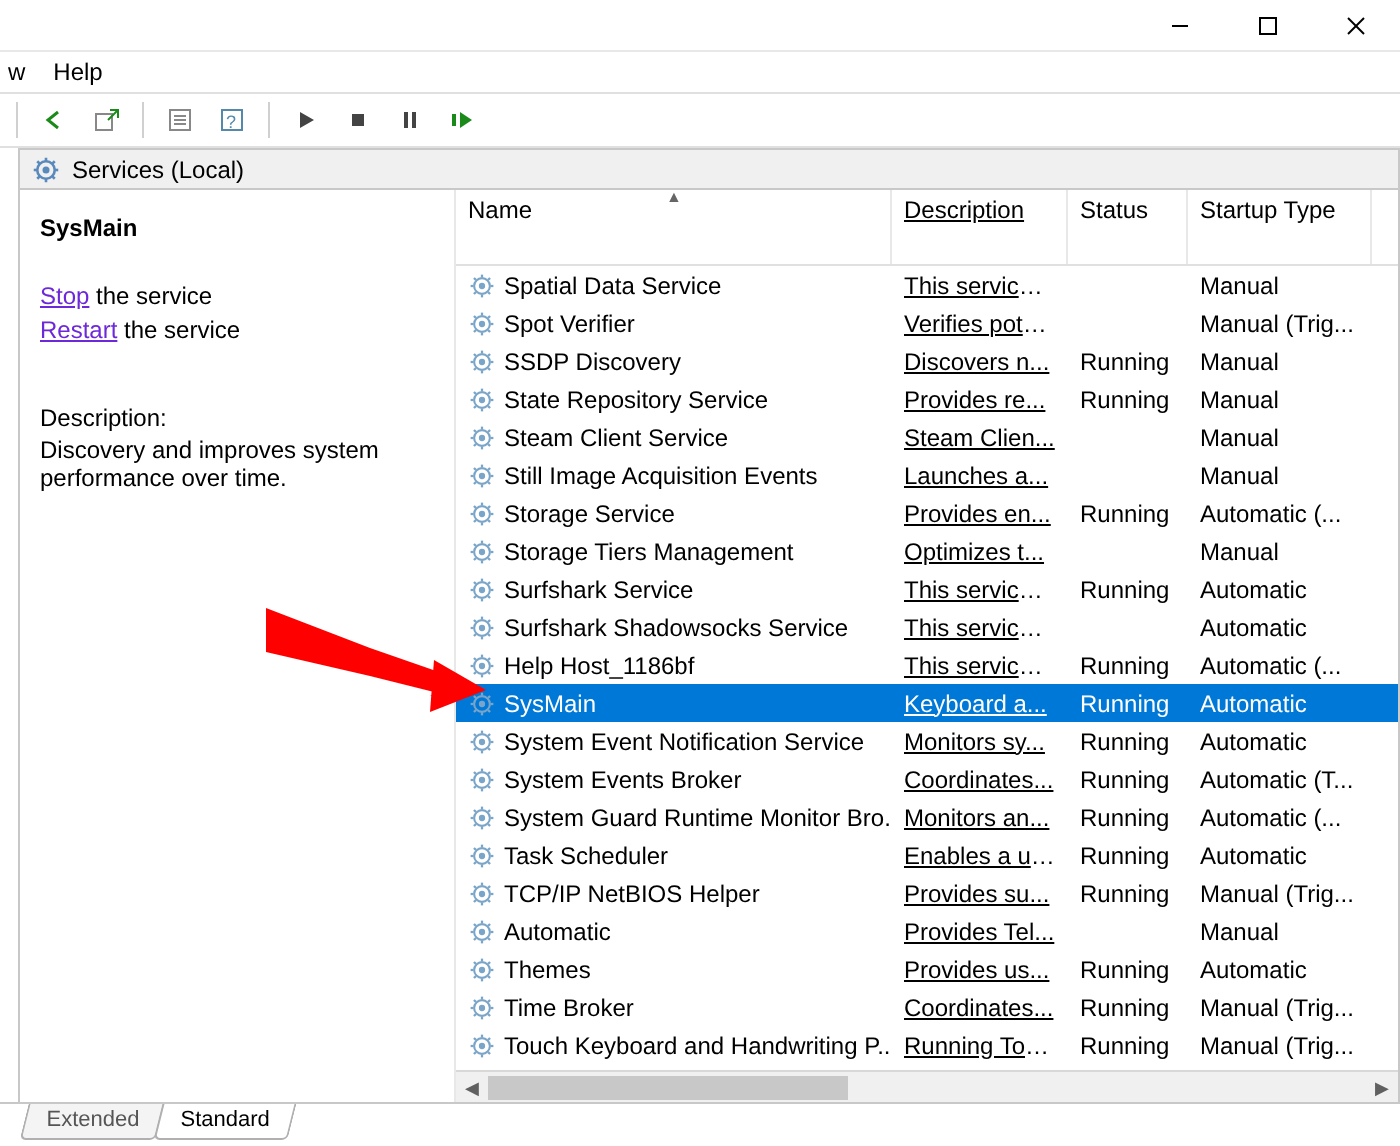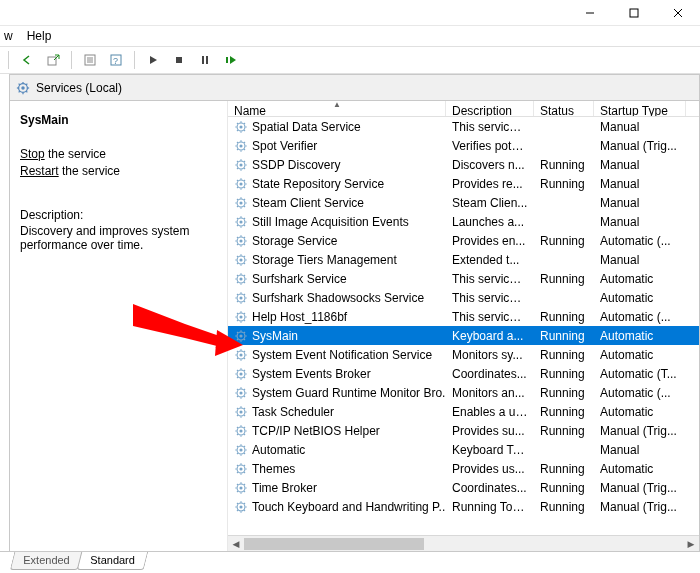--- a/index.html
+++ b/index.html
@@ -62,21 +62,21 @@
     width: 10px;
     border-right: 1px solid #c8c8c8;
     background: #fff;
   }
   .right-pane {
     flex: 1;
     display: flex;
     flex-direction: column;
   }
   .header-bar {
-    height: 27px;
+    height: 40px;
     background: #f0f0f0;
     border: 1px solid #c8c8c8;
     border-left: none;
     display: flex;
     align-items: center;
     padding-left: 6px;
     gap: 6px;
   }
   .details-row {
     flex: 1;
@@ -87,33 +87,33 @@
     width: 218px;
     padding: 12px 10px;
     border-right: 1px solid #e8e8e8;
   }
   .detail-title {
     font-weight: bold;
     margin-bottom: 20px;
     font-size: 12px;
   }
   .detail-pane a {
-    color: #000000;
+    color: #6d28d9;
     text-decoration: underline;
   }
   .action-line { margin-bottom: 3px; }
   .desc-label { margin-top: 30px; margin-bottom: 2px; }
   .list-pane {
     flex: 1;
     position: relative;
     overflow: hidden;
   }
   .col-headers {
     display: flex;
-    height: 16px;
+    height: 38px;
     background: #fff;
     border-bottom: 1px solid #e0e0e0;
   }
   .col-headers .ch {
     padding: 3px 6px;
     border-right: 1px solid #e8e8e8;
     font-size: 12px;
     overflow: hidden;
     white-space: nowrap;
   }
@@ -137,21 +137,21 @@
     text-overflow: ellipsis;
     white-space: nowrap;
     font-size: 12px;
   }
   .cell.name-cell {
     display: flex;
     align-items: center;
     gap: 4px;
   }
   .c-name { width: 218px; }
-  .c-desc { width: 88px; }
+  .c-desc { width: 88px; text-decoration: underline; }
   .c-stat { width: 60px; }
   .c-type { width: 92px; }
   .gear-icon {
     width: 14px; height: 14px; flex-shrink: 0;
   }
   .name-ascend {
     position: absolute;
     top: -1px;
     left: 105px;
     font-size: 8px;
@@ -482,21 +482,21 @@
                     <line x1="1.5" y1="8" x2="3" y2="8"></line>
                     <line x1="13" y1="8" x2="14.5" y2="8"></line>
                     <line x1="3.4" y1="3.4" x2="4.5" y2="4.5"></line>
                     <line x1="11.5" y1="11.5" x2="12.6" y2="12.6"></line>
                     <line x1="3.4" y1="12.6" x2="4.5" y2="11.5"></line>
                     <line x1="11.5" y1="4.5" x2="12.6" y2="3.4"></line>
                   </g>
                 </svg>
                 <span>Storage Tiers Management</span>
               </div>
-              <div class="cell c-desc">Extended t...</div>
+              <div class="cell c-desc">Optimizes t...</div>
               <div class="cell c-stat"></div>
               <div class="cell c-type">Manual</div>
             </div>
             <div class="row">
               <div class="cell c-name name-cell">
                 <svg class="gear-icon" viewBox="0 0 16 16">
                   <circle cx="8" cy="8" r="4.5" fill="none" stroke="#7aa5c8" stroke-width="1.2"></circle>
                   <circle cx="8" cy="8" r="1.8" fill="#7aa5c8"></circle>
                   <g stroke="#7aa5c8" stroke-width="1.3">
                     <line x1="8" y1="1.5" x2="8" y2="3"></line>
@@ -702,21 +702,21 @@
                     <line x1="1.5" y1="8" x2="3" y2="8"></line>
                     <line x1="13" y1="8" x2="14.5" y2="8"></line>
                     <line x1="3.4" y1="3.4" x2="4.5" y2="4.5"></line>
                     <line x1="11.5" y1="11.5" x2="12.6" y2="12.6"></line>
                     <line x1="3.4" y1="12.6" x2="4.5" y2="11.5"></line>
                     <line x1="11.5" y1="4.5" x2="12.6" y2="3.4"></line>
                   </g>
                 </svg>
                 <span>Automatic</span>
               </div>
-              <div class="cell c-desc">Keyboard Tel...</div>
+              <div class="cell c-desc">Provides Tel...</div>
               <div class="cell c-stat"></div>
               <div class="cell c-type">Manual</div>
             </div>
             <div class="row">
               <div class="cell c-name name-cell">
                 <svg class="gear-icon" viewBox="0 0 16 16">
                   <circle cx="8" cy="8" r="4.5" fill="none" stroke="#7aa5c8" stroke-width="1.2"></circle>
                   <circle cx="8" cy="8" r="1.8" fill="#7aa5c8"></circle>
                   <g stroke="#7aa5c8" stroke-width="1.3">
                     <line x1="8" y1="1.5" x2="8" y2="3"></line>

